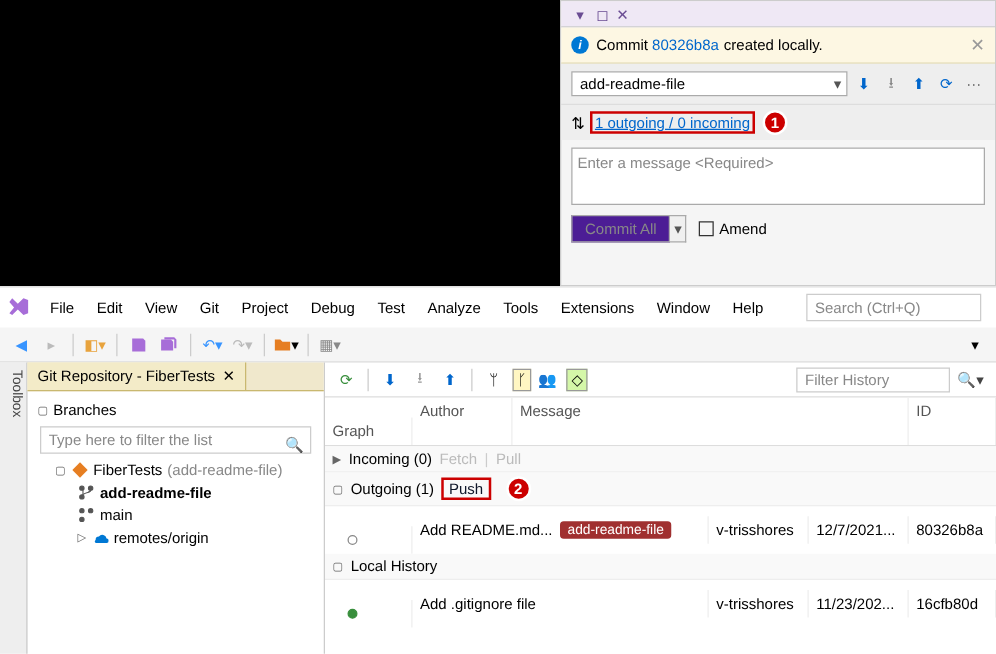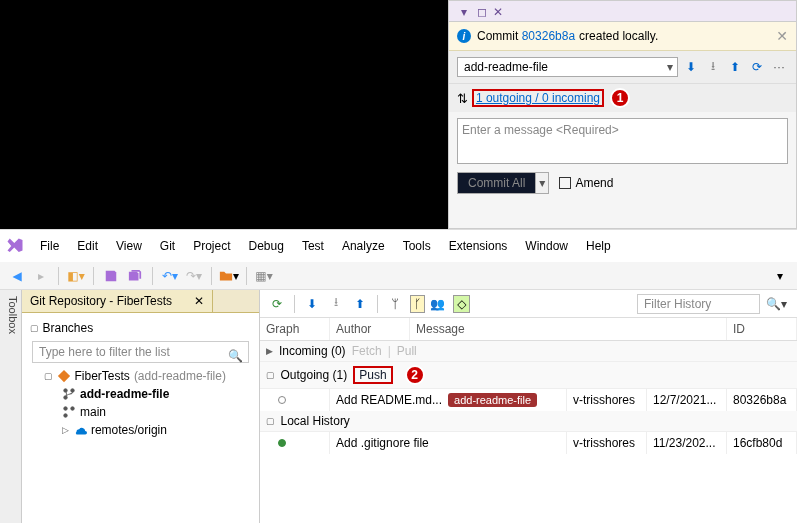--- a/index.html
+++ b/index.html
@@ -16,54 +16,54 @@
 .branch-row { padding: 6px 8px; display: flex; align-items: center; background: #eee; border-bottom: 1px solid #ddd; }
 .branch-combo { flex: 1; border: 1px solid #aaa; background: #fff; padding: 2px 18px 2px 6px; position: relative; }
 .branch-combo::after { content: '▾'; position: absolute; right: 4px; top: 2px; color: #555; }
 .tbicon { width: 18px; height: 18px; margin-left: 4px; display: inline-flex; align-items: center; justify-content: center; cursor: pointer; color: #0066cc; }
 .outgoing-row { padding: 4px 8px; background: #eee; display: flex; align-items: center; }
 .swap-icon { font-size: 13px; margin-right: 4px; }
 .outgoing-link { color: #0066cc; text-decoration: underline; border: 2px solid #c00; padding: 0 2px; }
 .callout { width: 20px; height: 20px; border-radius: 50%; background: #c00; color: #fff; display: inline-flex; align-items: center; justify-content: center; font-weight: bold; border: 2px solid #fff; margin-left: 6px; font-size: 12px; }
 .msg-area { margin: 6px 8px; border: 1px solid #aaa; background: #fff; height: 46px; padding: 4px; color: #888; }
 .commit-row { padding: 2px 8px 6px; display: flex; align-items: center; gap: 10px; }
-.commit-btn { border: 1px solid #aaa; background: #0f172a; padding: 3px 10px; color: #888; }
+.commit-btn { border: 1px solid #aaa; background: #4c1d95; padding: 3px 10px; color: #888; }
 .commit-drop { border: 1px solid #aaa; border-left: none; background: #f0f0f0; padding: 3px 3px; color: #555; }
 .amend-chk { display: flex; align-items: center; gap: 4px; }
 .amend-box { width: 12px; height: 12px; border: 1px solid #333; }
 .ide-area { position: absolute; top: 229px; left: 0; width: 797px; height: 294px; background: #fff; border-top: 1px solid #ddd; }
 .menu-bar { height: 28px; display: flex; align-items: center; padding: 16px 6px; gap: 2px; }
 .vs-logo { width: 18px; height: 18px; margin-right: 6px; }
 .menu-item { padding: 4px 8px; cursor: pointer; }
 .search-box { margin-left: auto; border: 1px solid #ccc; padding: 3px 6px; width: 140px; color: #888; margin-right: 6px; }
 .toolbar { height: 28px; display: flex; align-items: center; padding: 0 6px; gap: 2px; border-bottom: 1px solid #ddd; background: #f5f5f5; }
 .tb-btn { width: 22px; height: 22px; display: inline-flex; align-items: center; justify-content: center; cursor: pointer; }
 .tb-sep { width: 1px; height: 18px; background: #ccc; margin: 0 4px; }
 .main-split { display: flex; height: 238px; }
 .toolbox-tab { width: 22px; background: #eee; border-right: 1px solid #ccc; writing-mode: vertical-rl; text-orientation: mixed; padding: 6px 2px; font-size: 11px; color: #444; }
 .repo-panel { width: 238px; border-right: 1px solid #ccc; display: flex; flex-direction: column; }
 .tab-header { background: #f0e8cc; border-bottom: 1px solid #c9b870; display: flex; }
-.tab-active { background: #f3ebc8; padding: 4px 8px; border-right: 1px solid #c9b870; display: flex; align-items: flex-start; gap: 22px; }
+.tab-active { background: #f3ebc8; padding: 4px 8px; border-right: 1px solid #c9b870; display: flex; align-items: flex-start; gap: 6px; }
 .tab-close { cursor: pointer; }
 .tree-area { flex: 1; padding: 6px 4px; overflow: auto; }
 .tree-row { display: flex; align-items: center; padding: 2px 4px; gap: 4px; cursor: pointer; }
 .tree-row.bold { font-weight: bold; }
 .tree-indent-1 { padding-left: 18px; }
 .tree-indent-2 { padding-left: 36px; }
 .filter-input { margin: 4px 6px; border: 1px solid #ccc; padding: 3px 18px 3px 6px; color: #888; position: relative; }
 .filter-wrap { position: relative; }
 .filter-wrap .mag { position: absolute; right: 12px; top: 8px; color: #666; }
 .history-panel { flex: 1; display: flex; flex-direction: column; }
 .hist-toolbar { height: 28px; display: flex; align-items: center; padding: 0 6px; gap: 2px; border-bottom: 1px solid #ddd; }
 .hist-toolbar .filter-hist { margin-left: auto; border: 1px solid #ccc; padding: 2px 6px; width: 123px; color: #888; }
 .hist-toolbar .mag2 { padding: 0 4px; color: #444; }
 .hist-toolbar .btn-box { border: 1px solid #999; padding: 1px 3px; display: inline-flex; margin-left: 2px; }
 .col-head { display: flex; border-bottom: 1px solid #ddd; color: #555; font-size: 11px; }
 .col { padding: 4px 6px; border-right: 1px solid #eee; }
-.c-graph { width: 70px; } .c-msg { flex: 1; } .c-auth { width: 80px; } .c-date { width: 80px; } .c-id { width: 70px; }
+.c-graph { width: 70px; margin-top: 16px; } .c-msg { flex: 1; } .c-auth { width: 80px; } .c-date { width: 80px; } .c-id { width: 70px; }
 .hist-section { padding: 3px 6px; background: #f9f9f9; border-bottom: 1px solid #eee; display: flex; align-items: center; gap: 6px; }
 .hist-section .arrow { font-size: 9px; color: #666; }
 .action-link { color: #0f172a; cursor: pointer; }
 .action-link.disabled { color: #bbb; }
 .push-box { border: 2px solid #c00; padding: 0 4px; }
 .hist-row { display: flex; align-items: center; }
 .hist-row .c-msg { display: flex; align-items: center; gap: 6px; }
 .branch-tag { background: #a03030; color: #fff; padding: 1px 6px; border-radius: 3px; font-size: 11px; }
 .graph-dot { display: inline-block; width: 8px; height: 8px; border: 1px solid #888; border-radius: 50%; margin-left: 12px; }
 .graph-dot.filled { background: #388e3c; border-color: #388e3c; }
@@ -127,20 +127,21 @@
     <span class="menu-item">View</span>
     <span class="menu-item">Git</span>
     <span class="menu-item">Project</span>
     <span class="menu-item">Debug</span>
     <span class="menu-item">Test</span>
     <span class="menu-item">Analyze</span>
     <span class="menu-item">Tools</span>
     <span class="menu-item">Extensions</span>
     <span class="menu-item">Window</span>
     <span class="menu-item">Help</span>
+    <div class="search-box">Search (Ctrl+Q)</div>
   </div>
   <div class="toolbar">
     <span class="tb-btn" style="color:#3794ff">◀</span>
     <span class="tb-btn" style="color:#bbb">▸</span>
     <span class="tb-sep"></span>
     <span class="tb-btn" style="color:#e8a33d">◧▾</span>
     <span class="tb-sep"></span>
     <span class="tb-btn">
         <svg class="ic" viewBox="0 0 16 16">
           <path class="purple" d="M2 2h10l2 2v10H2z"></path>

